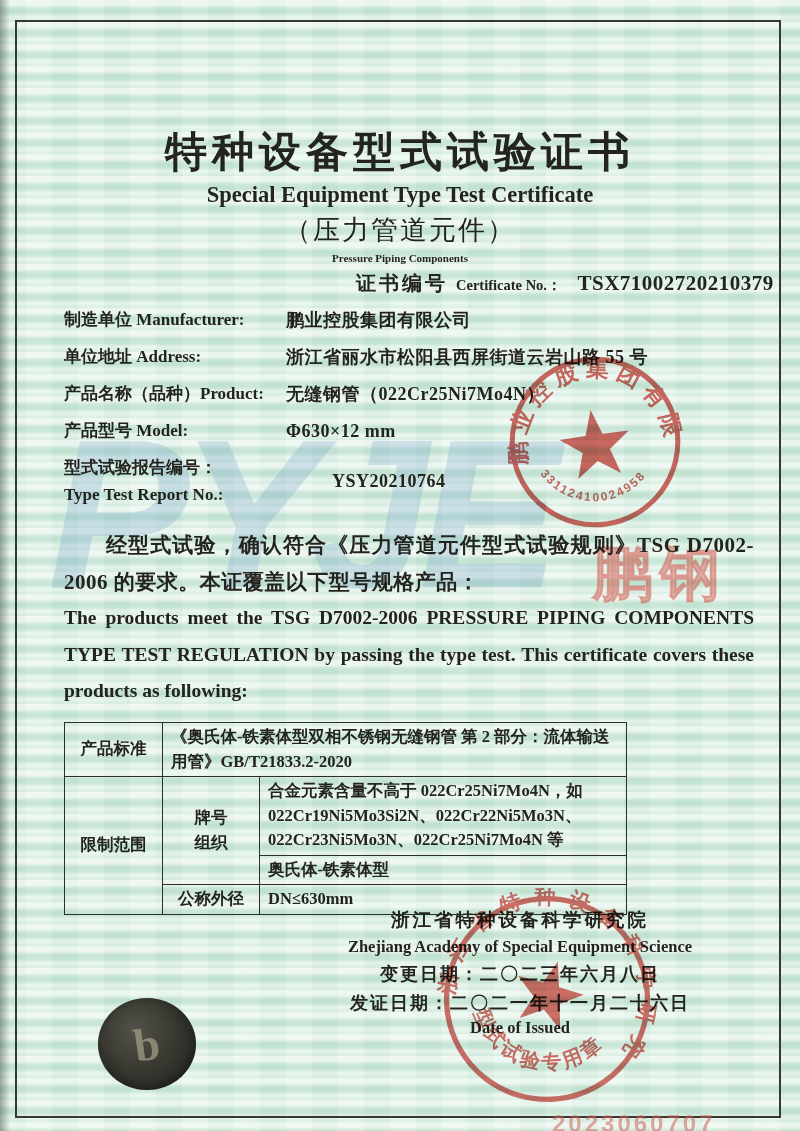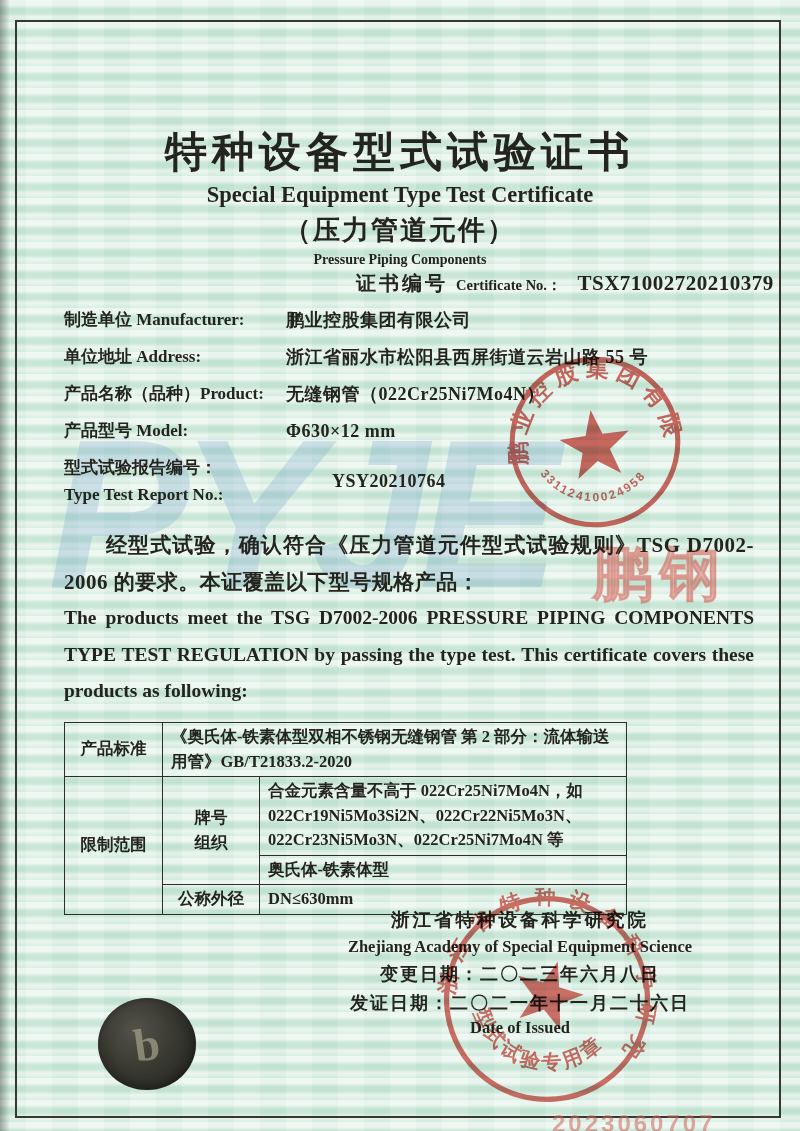--- a/index.html
+++ b/index.html
@@ -47,22 +47,22 @@
   .wm-corner-date{
     position:absolute;left:552px;top:1110px;z-index:8;
     font-family:"Liberation Sans","DejaVu Sans",sans-serif;
     font-weight:bold;font-size:24px;letter-spacing:3px;
     color:rgba(205,100,90,.55);
   }
   
   .header{position:absolute;left:0;top:128px;width:100%;text-align:center;z-index:2;}
   .title-zh{font-size:42px;font-weight:bold;letter-spacing:5px;line-height:1.15;}
   .title-en{font-size:22.5px;font-weight:bold;margin-top:6px;}
-  .subtitle-zh{font-size:27px;font-weight:bold;margin-top:4px;letter-spacing:2px;}
-  .subtitle-en{font-size:14px;font-weight:bold;margin-top:4px;}
+  .subtitle-zh{font-size:27px;font-weight:normal;margin-top:4px;letter-spacing:2px;}
+  .subtitle-en{font-size:11px;font-weight:bold;margin-top:4px;}
   .cert-line{
     position:absolute;left:356px;top:270px;z-index:2;white-space:nowrap;
   }
   .cert-line .zh{font-size:20px;font-weight:bold;letter-spacing:3px;}
   .cert-line .en{font-size:14.5px;font-weight:bold;margin-left:4px;}
   .cert-line .no{font-size:21px;font-weight:bold;margin-left:12px;letter-spacing:.5px;}
   
   .fields{position:absolute;left:64px;top:306px;right:42px;z-index:2;}
   .field-row{display:flex;align-items:center;min-height:28px;margin-bottom:9px;}
   .field-label{width:222px;font-size:17px;font-weight:bold;line-height:26px;flex:none;}

